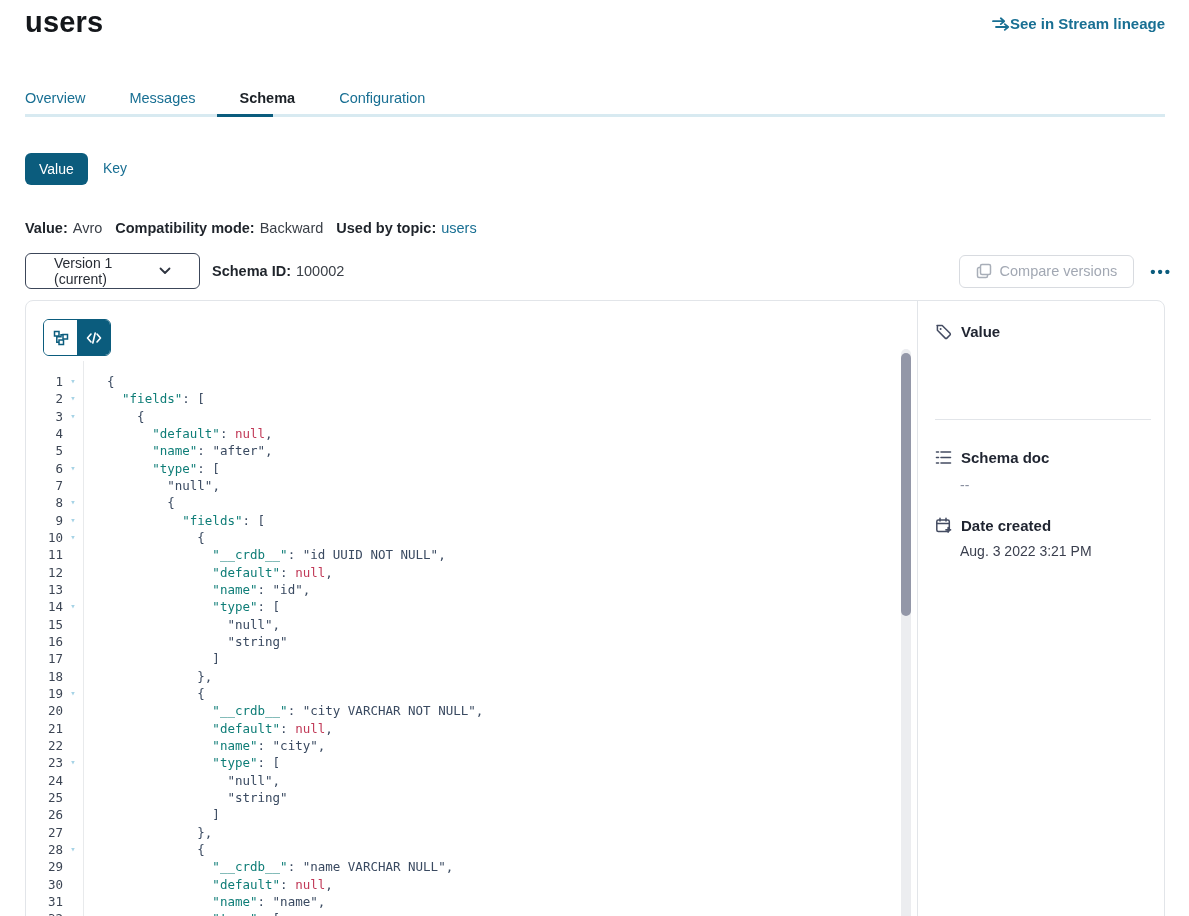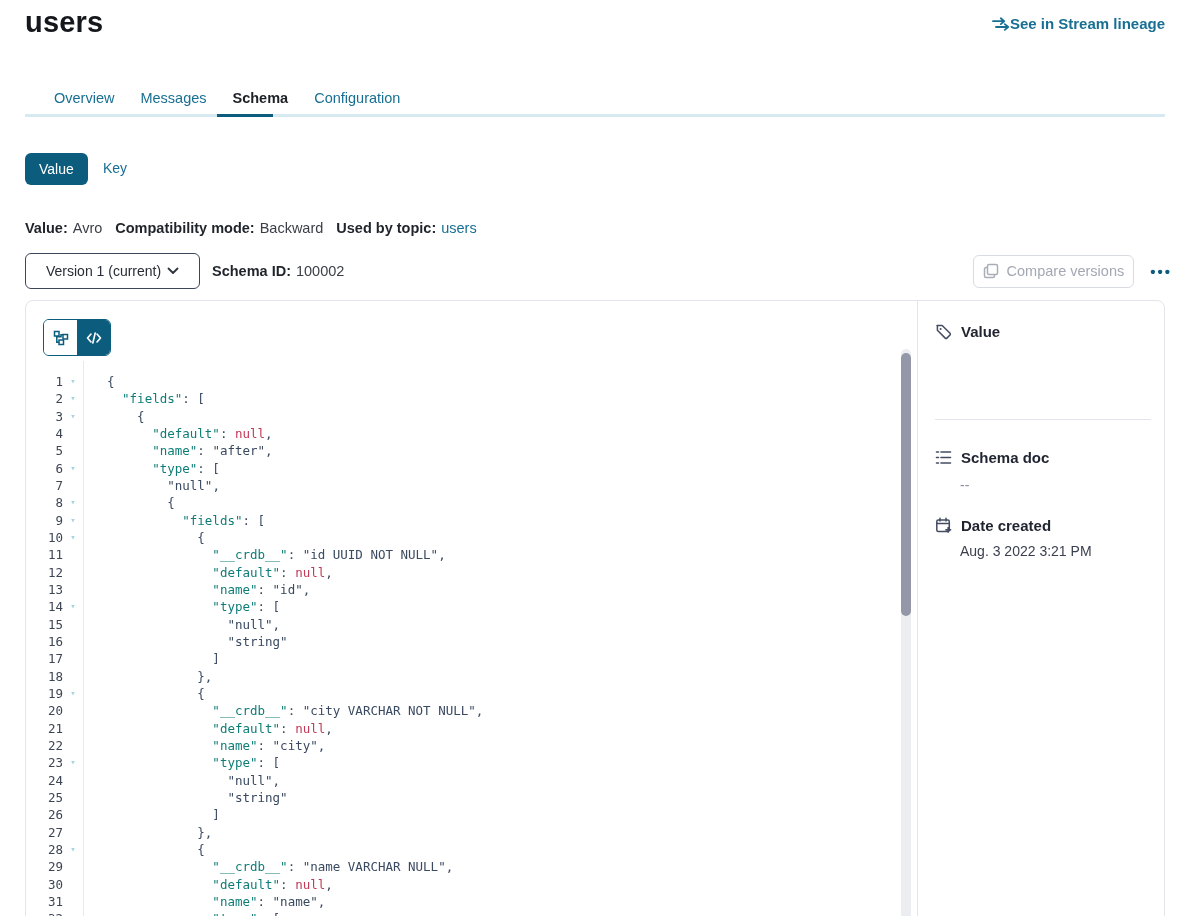--- a/index.html
+++ b/index.html
@@ -20,46 +20,46 @@
   html,body{margin:0;padding:0;background:#fff;}
   .page{position:relative;width:1189px;height:916px;overflow:hidden;background:#fff;
         font-family:"Liberation Sans",sans-serif;color:var(--body);}
 
   
   .page-title{position:absolute;left:25px;top:6px;margin:0;font-size:29px;font-weight:700;color:#14171B;letter-spacing:.2px;}
   .lineage-link{position:absolute;right:24px;top:15px;display:flex;align-items:center;gap:0;
                 color:var(--link);font-size:15px;font-weight:600;cursor:pointer;text-decoration:none;}
 
   
-  .tabs{position:absolute;left:25px;top:90px;display:flex;gap:26px;font-size:14.5px;margin-left:29px;}
+  .tabs{position:absolute;left:25px;top:90px;display:flex;gap:44px;font-size:14.5px;}
   .tab{color:var(--link);cursor:pointer;padding-bottom:10px;}
   .tab.active{color:var(--ink);font-weight:600;}
   .tabs-underline{position:absolute;left:25px;top:114px;width:1140px;height:3px;background:#D8EAF1;}
   .tabs-active-underline{position:absolute;left:217px;top:114px;width:56px;height:3px;background:var(--accent);}
 
   
   .seg-value{position:absolute;left:25px;top:153px;height:32px;padding:0 14px;border:none;border-radius:6px;
              background:var(--accent);color:#fff;font-size:14px;font-family:inherit;cursor:pointer;}
   .seg-key{position:absolute;left:103px;top:160px;background:none;border:none;color:var(--link);
            font-size:14px;font-family:inherit;cursor:pointer;padding:0;text-align:right;}
 
   
   .meta-row{position:absolute;left:25px;top:220px;display:flex;gap:13px;font-size:14.5px;align-items:baseline;}
   .meta-pair{display:flex;gap:5px;align-items:baseline;}
   .meta-label{font-weight:700;color:#1F242B;}
   .meta-value{color:var(--body);}
   .meta-value.link{color:var(--link);cursor:pointer;}
 
   
   .version-select{position:absolute;left:25px;top:253px;width:175px;height:36px;border:1px solid #3C4659;
-                  border-radius:6px;display:flex;align-items:center;padding:0 20px;box-sizing:border-box;
+                  border-radius:6px;display:flex;align-items:center;padding:0 28px;box-sizing:border-box;
                   font-size:14px;color:#272C35;cursor:pointer;background:#fff;justify-content:space-between;}
   .schema-id{position:absolute;left:212px;top:253px;height:36px;display:flex;align-items:center;gap:5px;font-size:14.5px;}
   .btn-cluster{position:absolute;right:17px;top:253px;height:36px;display:flex;align-items:center;gap:16px;}
-  .btn{height:33px;border-radius:6px;display:flex;align-items:center;gap:8px;padding:0 9px;
+  .btn{height:33px;border-radius:6px;display:flex;align-items:center;gap:8px;padding:0 16px;
        font-size:14.5px;font-family:inherit;cursor:pointer;background:#fff;box-sizing:border-box;}
   .btn.disabled{border:1px solid #D8DBE0;color:var(--muted);cursor:default;}
   .btn.primary-outline{border:1px solid var(--accent);color:var(--accent);font-weight:700;}
   .more-dots{color:var(--accent);font-size:15px;letter-spacing:2px;font-weight:700;cursor:pointer;line-height:1;}
 
   
   .panel{position:absolute;left:25px;top:300px;width:1140px;height:640px;border:1px solid var(--border);
          border-radius:8px;box-sizing:border-box;background:#fff;}
   .editor{position:absolute;left:0;top:0;bottom:0;right:246px;}
   .view-toggle{position:absolute;left:17px;top:18px;display:flex;border:1px solid var(--accent);

